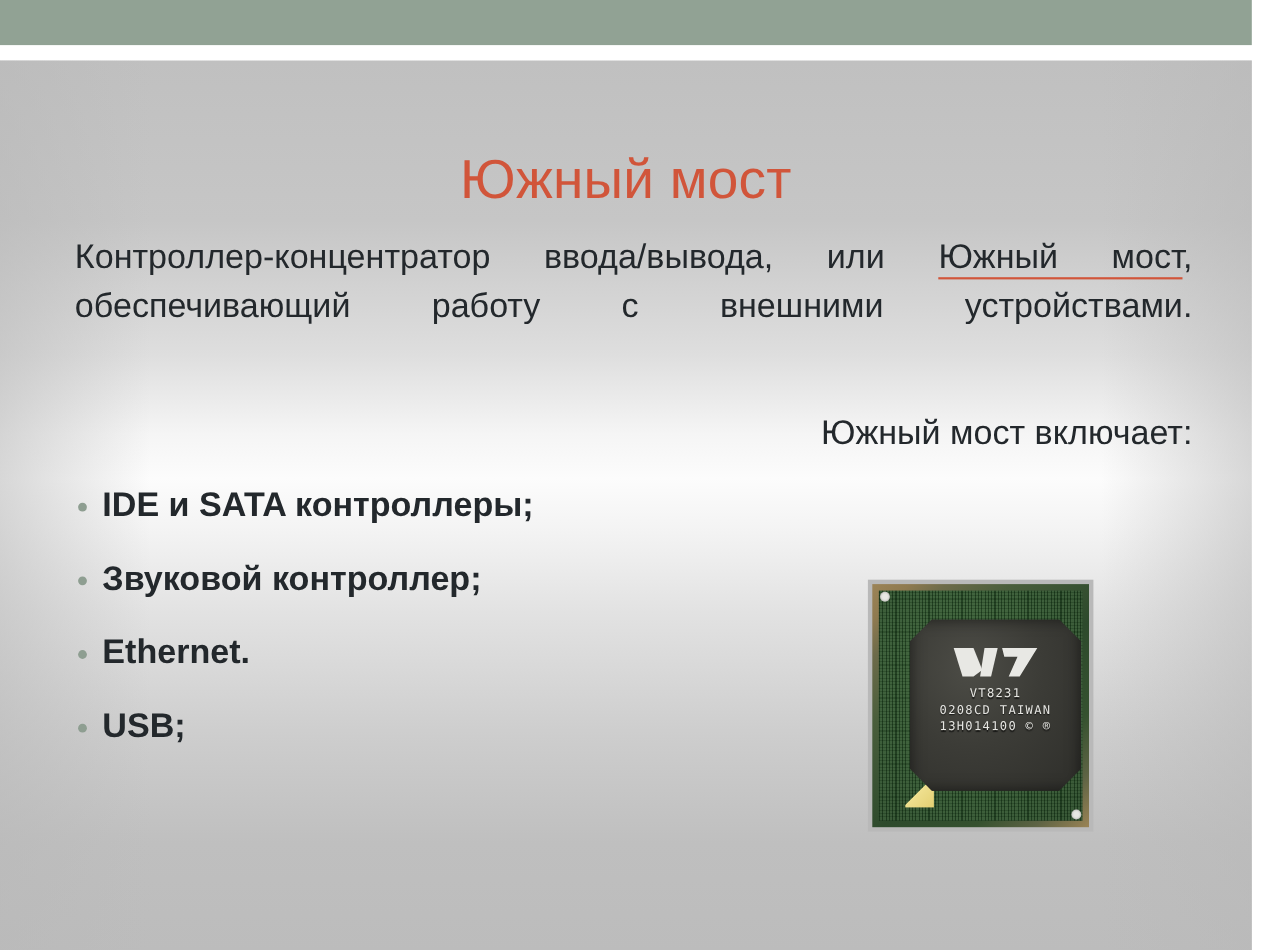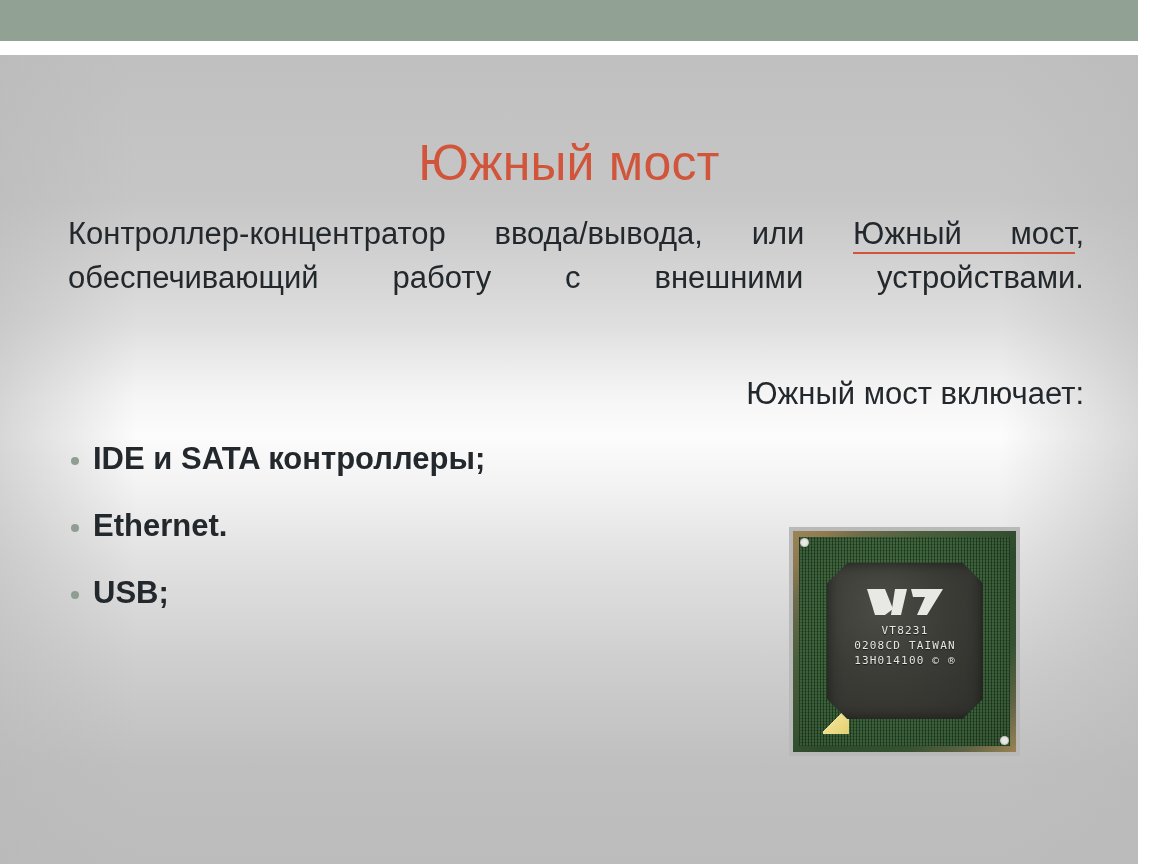--- a/index.html
+++ b/index.html
@@ -133,21 +133,21 @@
     height: 8px;
     border-radius: 50%;
     background: #8e9e91;
   }
 
   
   .chip-photo {
     position: absolute;
     left: 789px;
     top: 527px;
-    width: 231px;
+    width: 205px;
     height: 229px;
     background: #b9b9b9;
     overflow: hidden;
   }
   .chip-substrate {
     position: absolute;
     left: 4px;
     top: 4px;
     right: 4px;
     bottom: 4px;
@@ -240,20 +240,24 @@
   <div class="body-block">
 
     <p class="para last-justified"><span>Контроллер-концентратор ввода/вывода, или </span><a class="link-text" href="#">Южный мост</a><span>, обеспечивающий работу с внешними устройствами.</span></p>
 
     <p class="para-plain">Южный мост включает:</p>
 
     <ul class="bullet-list">
       <li class="bullet-item">
         <span class="bullet-dot"></span>
         <span>IDE и SATA контроллеры;</span>
+      </li>
+      <li class="bullet-item">
+        <span class="bullet-dot"></span>
+        <span>Звуковой контроллер;</span>
       </li>
       <li class="bullet-item">
         <span class="bullet-dot"></span>
         <span>Ethernet.</span>
       </li>
       <li class="bullet-item">
         <span class="bullet-dot"></span>
         <span>USB;</span>
       </li>
     </ul>

